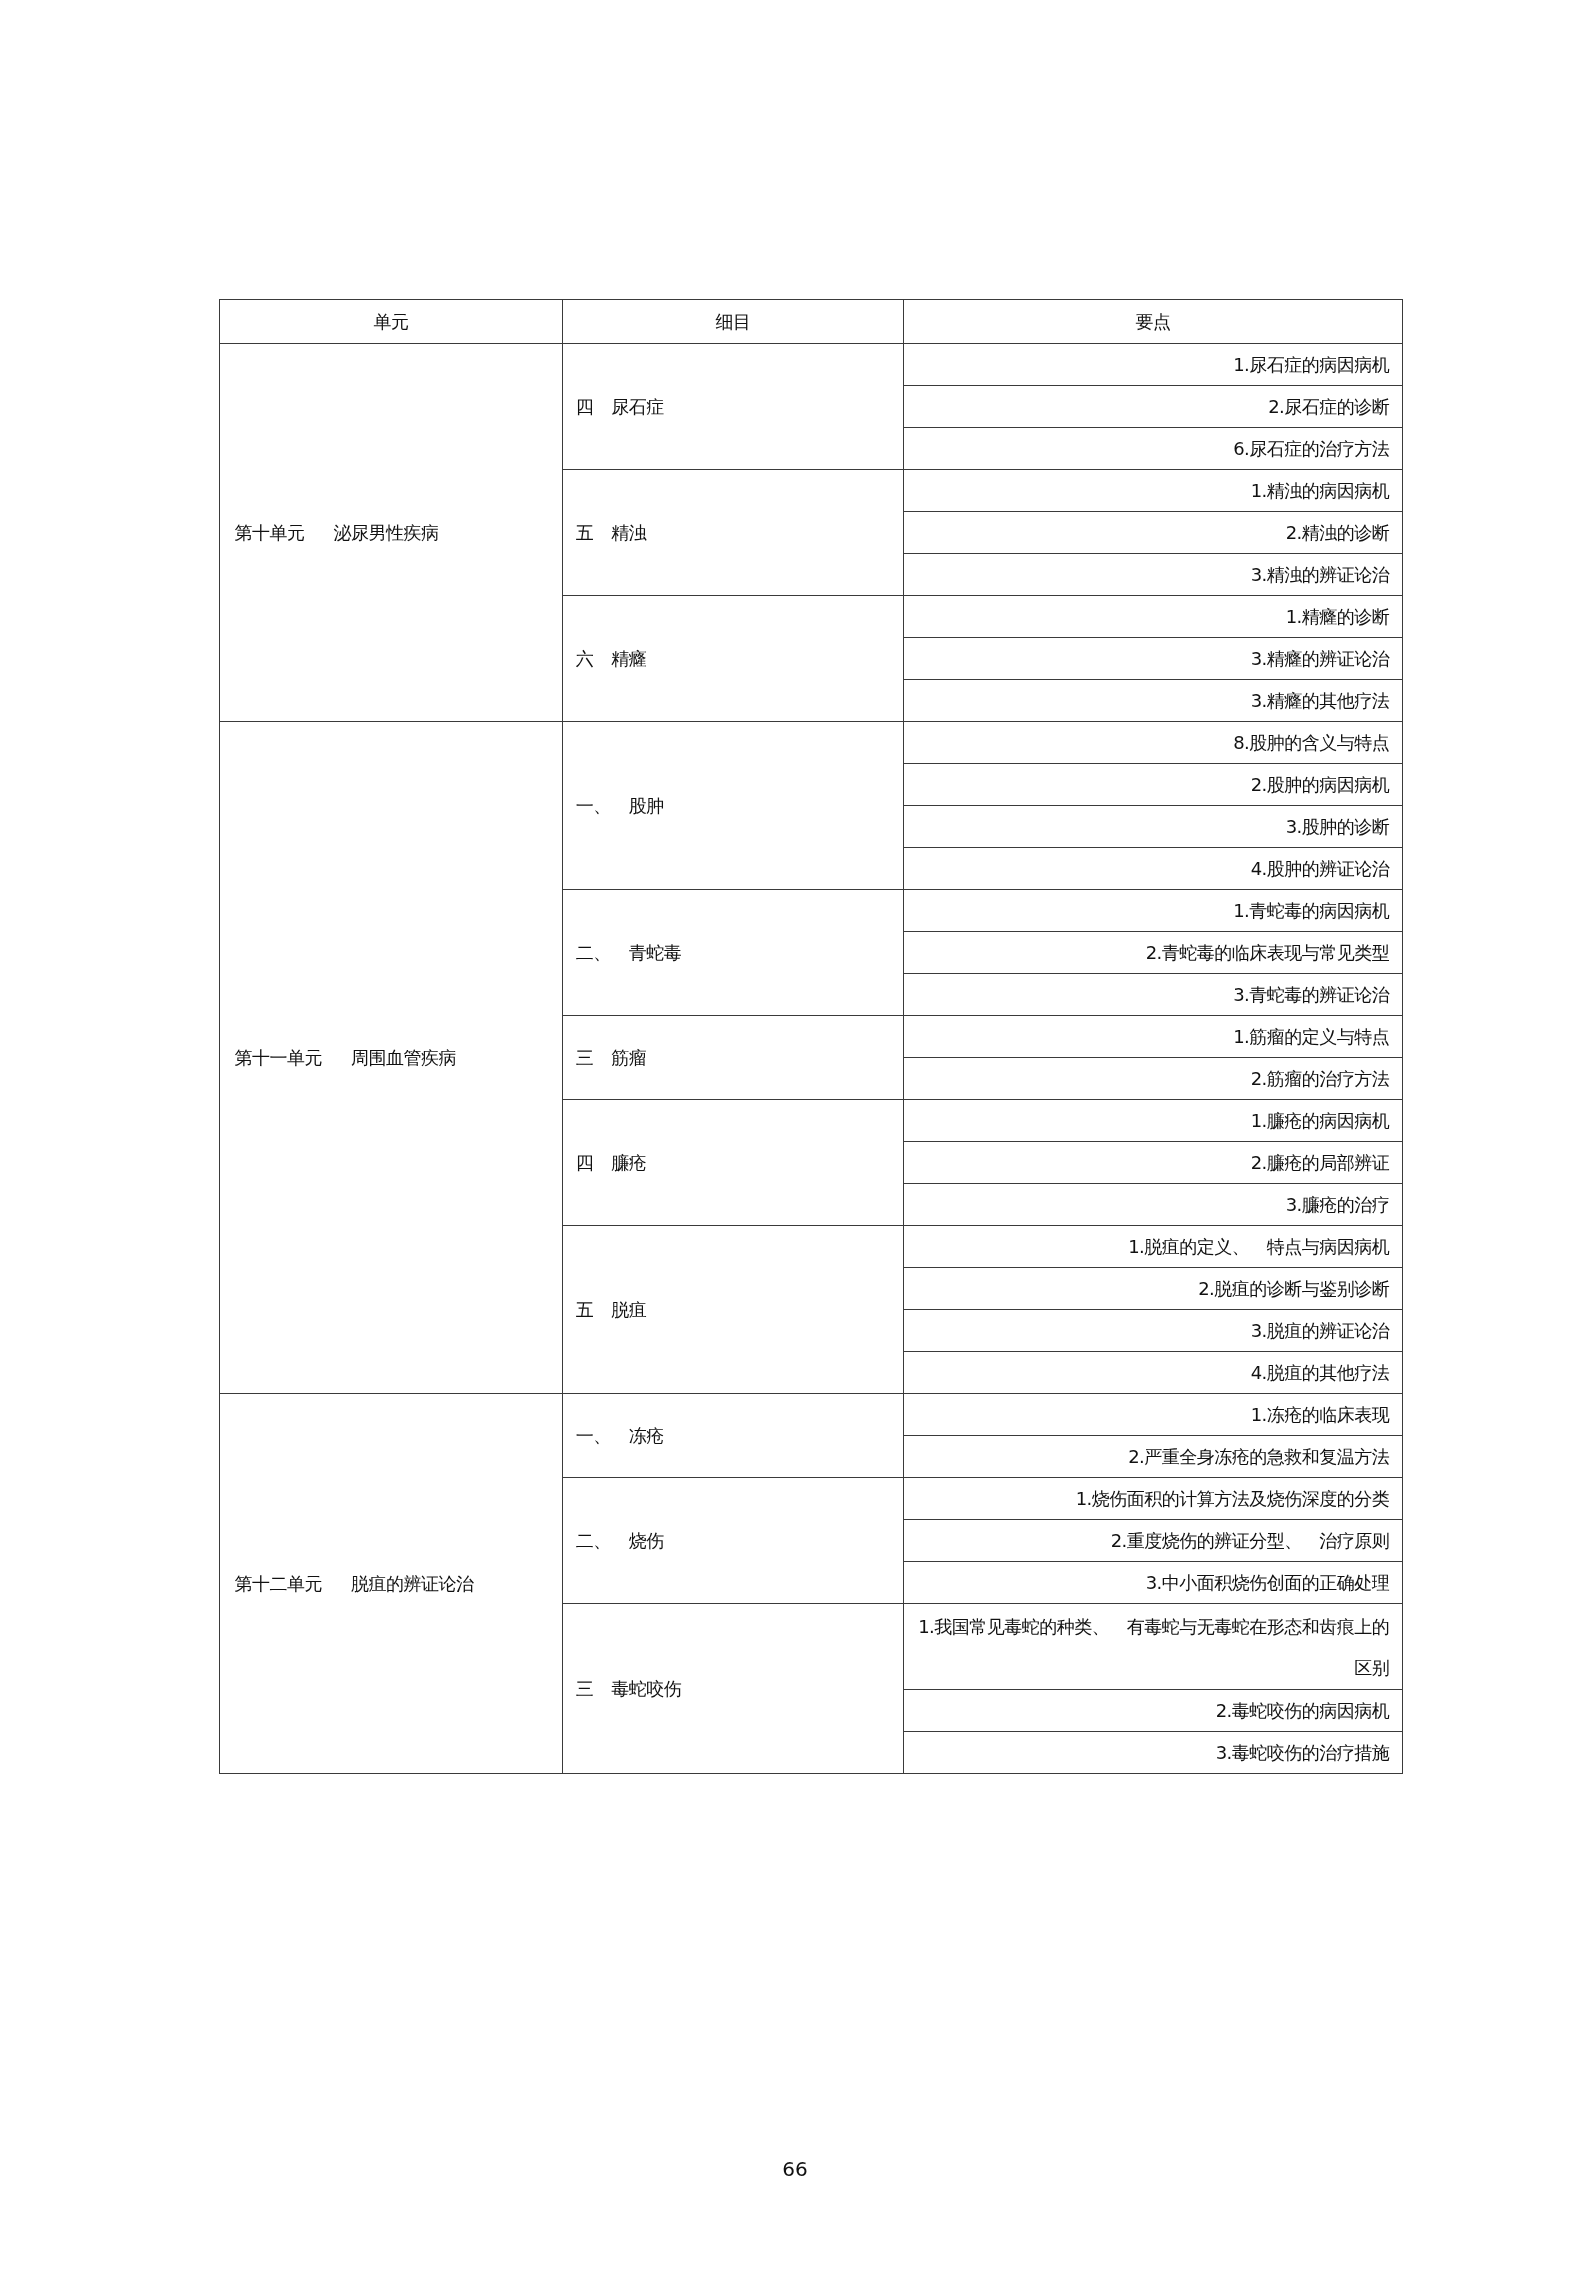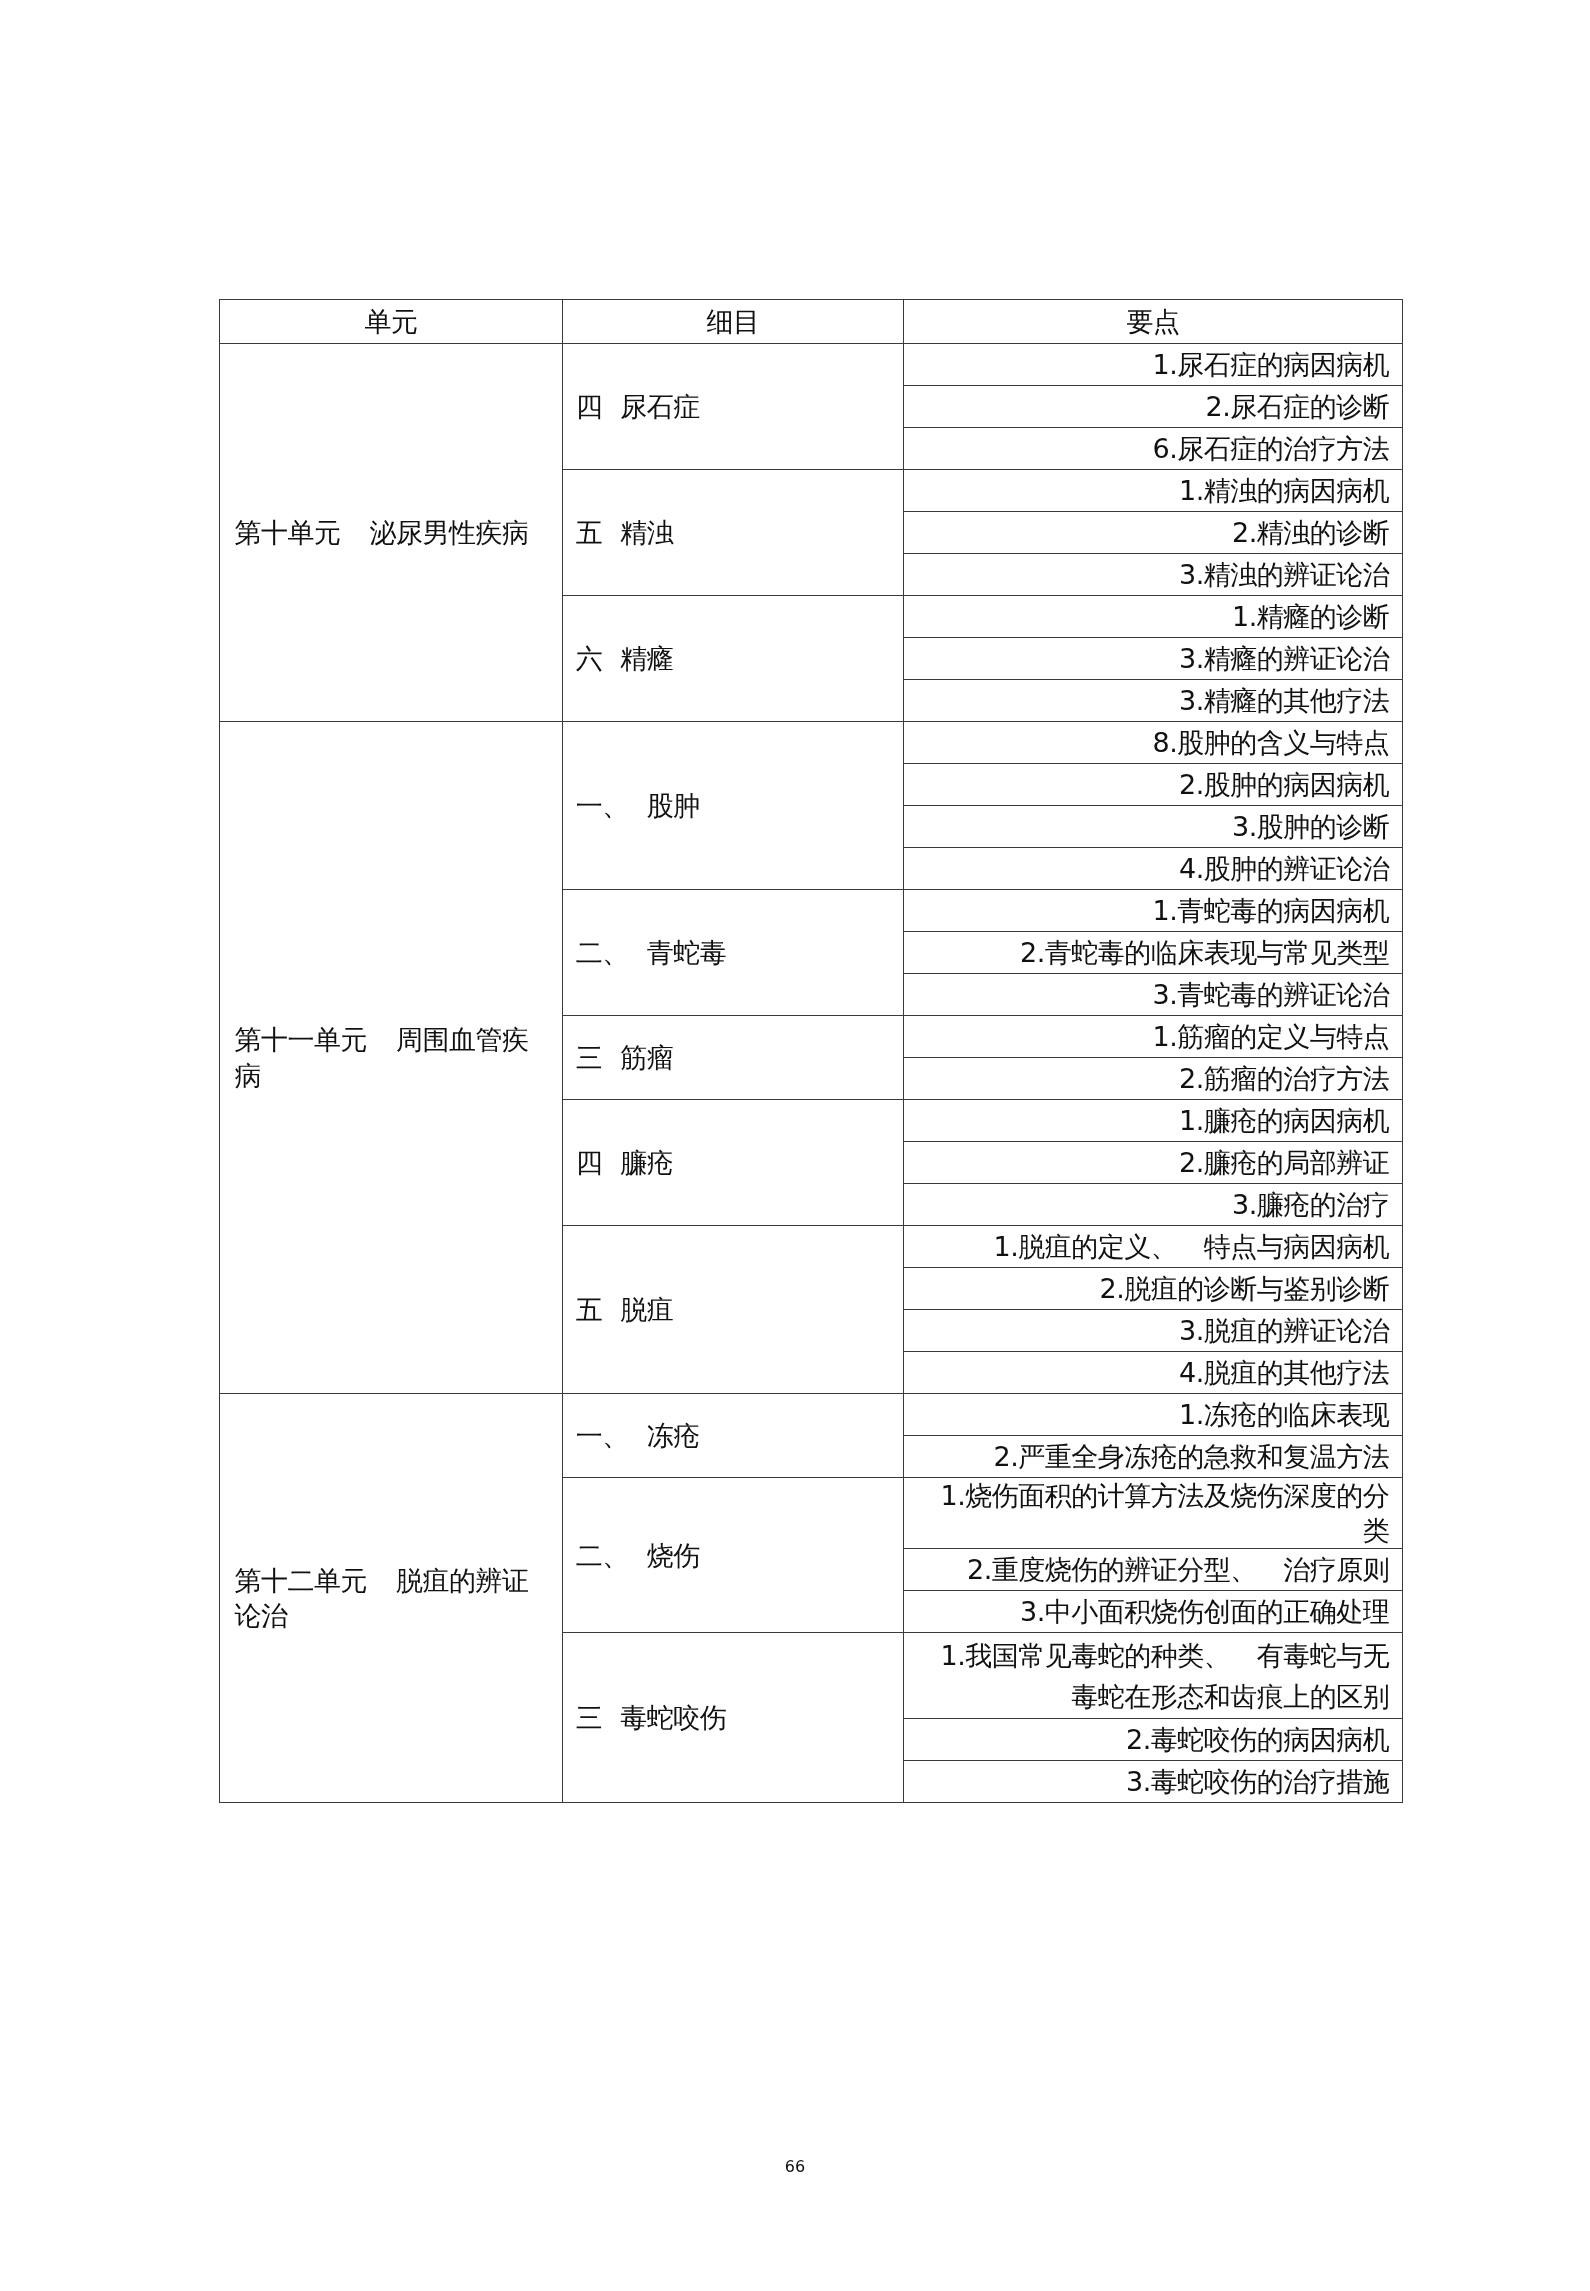--- a/index.html
+++ b/index.html
@@ -27,21 +27,21 @@
       width: 1183px;
       border-collapse: collapse;
       table-layout: fixed;
     }
     table.syllabus col.c-unit { width: 343px; }
     table.syllabus col.c-item { width: 341px; }
     table.syllabus col.c-point { width: 499px; }
     table.syllabus th,
     table.syllabus td {
       border: 1.8px solid #3a3a3a;
-      font-size: 27px;
+      font-size: 18px;
       font-weight: normal;
       line-height: 1.3;
       padding: 0 12.7px;
       vertical-align: middle;
       text-align: left;
       letter-spacing: -0.5px;
     }
     table.syllabus th {
       height: 43px;
       text-align: center;
@@ -60,21 +60,21 @@
       padding-left: 14.5px;
     }
     .gap { display: inline-block; width: 29px; }
     .gap-s { display: inline-block; width: 18px; }
     .page-number {
       position: absolute;
       left: 0;
       width: 1590px;
       top: 2157px;
       text-align: center;
-      font-size: 16px;
+      font-size: 20px;
       font-family: "DejaVu Sans", sans-serif;
       color: #111111;
     }
   </style>
 </head>
 <body>
 
 <div class="page">
   <table class="syllabus">
     <colgroup>

